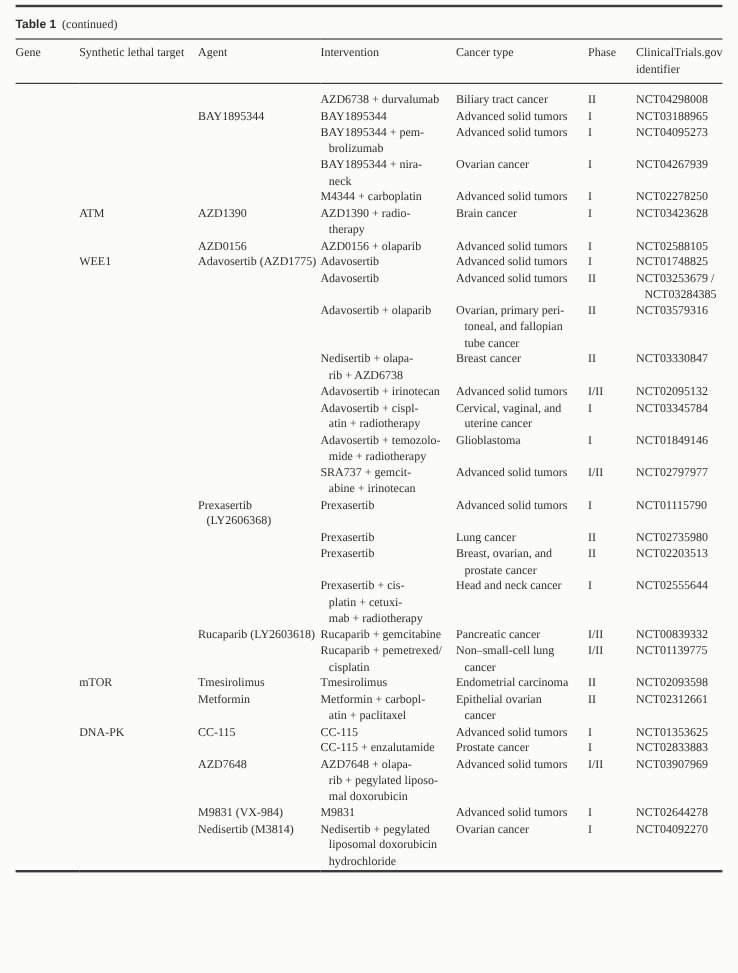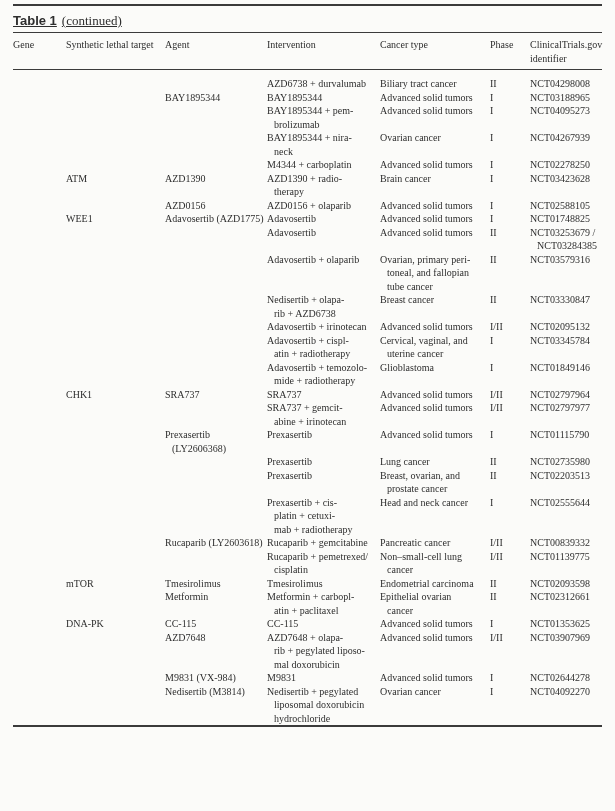--- a/index.html
+++ b/index.html
@@ -5,21 +5,21 @@
   html,body{margin:0;padding:0;}
   body{
     width:615px;height:811px;
     background:#fbfbf9;
     color:#2e2e2e;
     font-family:"Liberation Serif", serif;
     overflow:hidden;
   }
   .page{padding:0 13px;}
   .top-rule{margin-top:4px;height:2px;background:#3b3b3b;}
-  .caption{margin-top:9px;font-size:13px;line-height:12px;text-decoration:underline;}
+  .caption{margin-top:9px;font-size:10px;line-height:12px;}
   .cap-label{font-family:"Liberation Sans", sans-serif;font-weight:700;}
   .cap-note{margin-left:5px;}
   table{
     border-collapse:collapse;table-layout:fixed;
     width:589px;margin-top:5px;
     font-size:10px;line-height:13.5px;
     border-bottom:2px solid #3b3b3b;
   }
   thead th{
     font-weight:400;text-align:left;vertical-align:top;
@@ -200,29 +200,20 @@
           <td></td>
           <td></td>
           <td>Adavosertib + temozolo-
 mide + radiotherapy</td>
           <td>Glioblastoma</td>
           <td>I</td>
           <td>NCT01849146</td>
         </tr>
         <tr>
           <td></td>
-          <td>CHK1</td>
-          <td>SRA737</td>
-          <td>SRA737</td>
-          <td>Advanced solid tumors</td>
-          <td>I/II</td>
-          <td>NCT02797964</td>
-        </tr>
-        <tr>
-          <td></td>
           <td></td>
           <td></td>
           <td>SRA737 + gemcit-
 abine + irinotecan</td>
           <td>Advanced solid tumors</td>
           <td>I/II</td>
           <td>NCT02797977</td>
         </tr>
         <tr>
           <td></td>
@@ -309,20 +300,29 @@
           <td>DNA-PK</td>
           <td>CC-115</td>
           <td>CC-115</td>
           <td>Advanced solid tumors</td>
           <td>I</td>
           <td>NCT01353625</td>
         </tr>
         <tr>
           <td></td>
           <td></td>
+          <td></td>
+          <td>CC-115 + enzalutamide</td>
+          <td>Prostate cancer</td>
+          <td>I</td>
+          <td>NCT02833883</td>
+        </tr>
+        <tr>
+          <td></td>
+          <td></td>
           <td>AZD7648</td>
           <td>AZD7648 + olapa-
 rib + pegylated liposo-
 mal doxorubicin</td>
           <td>Advanced solid tumors</td>
           <td>I/II</td>
           <td>NCT03907969</td>
         </tr>
         <tr>
           <td></td>

